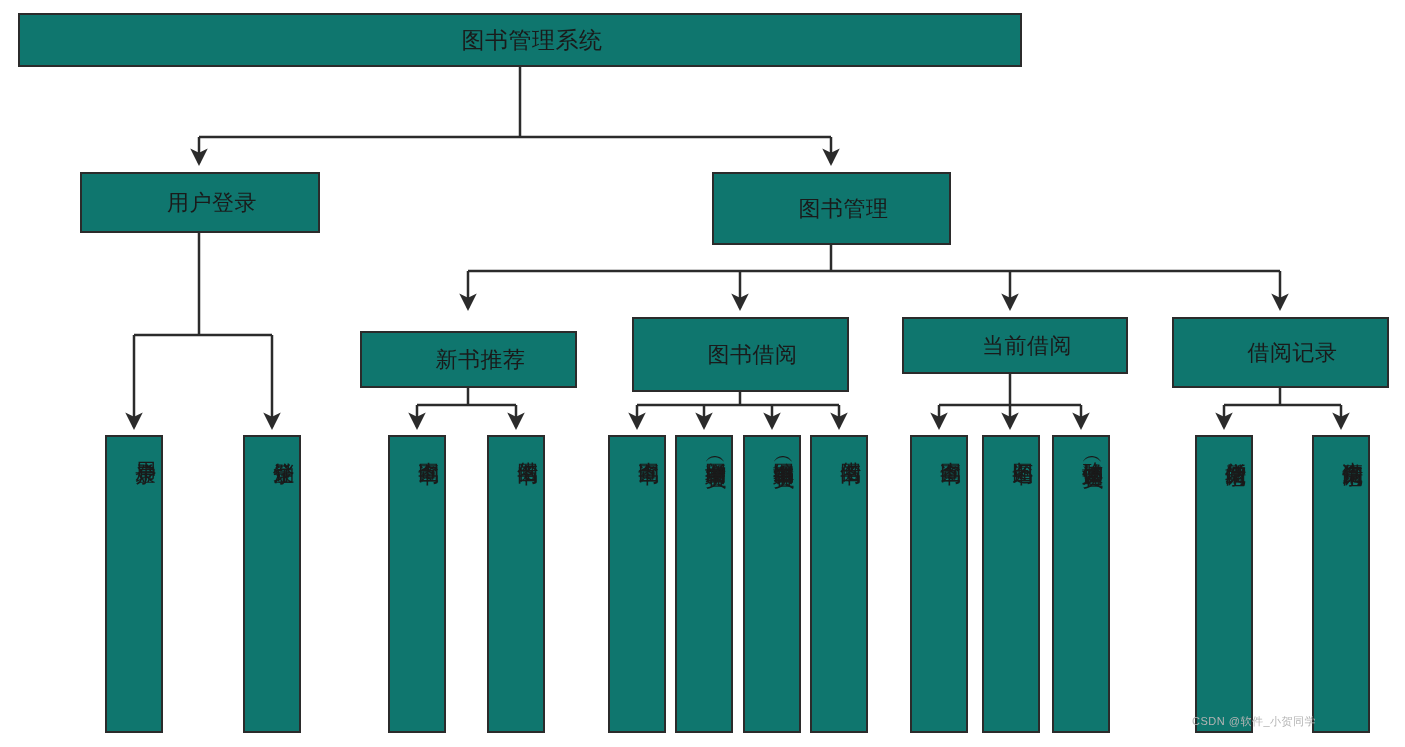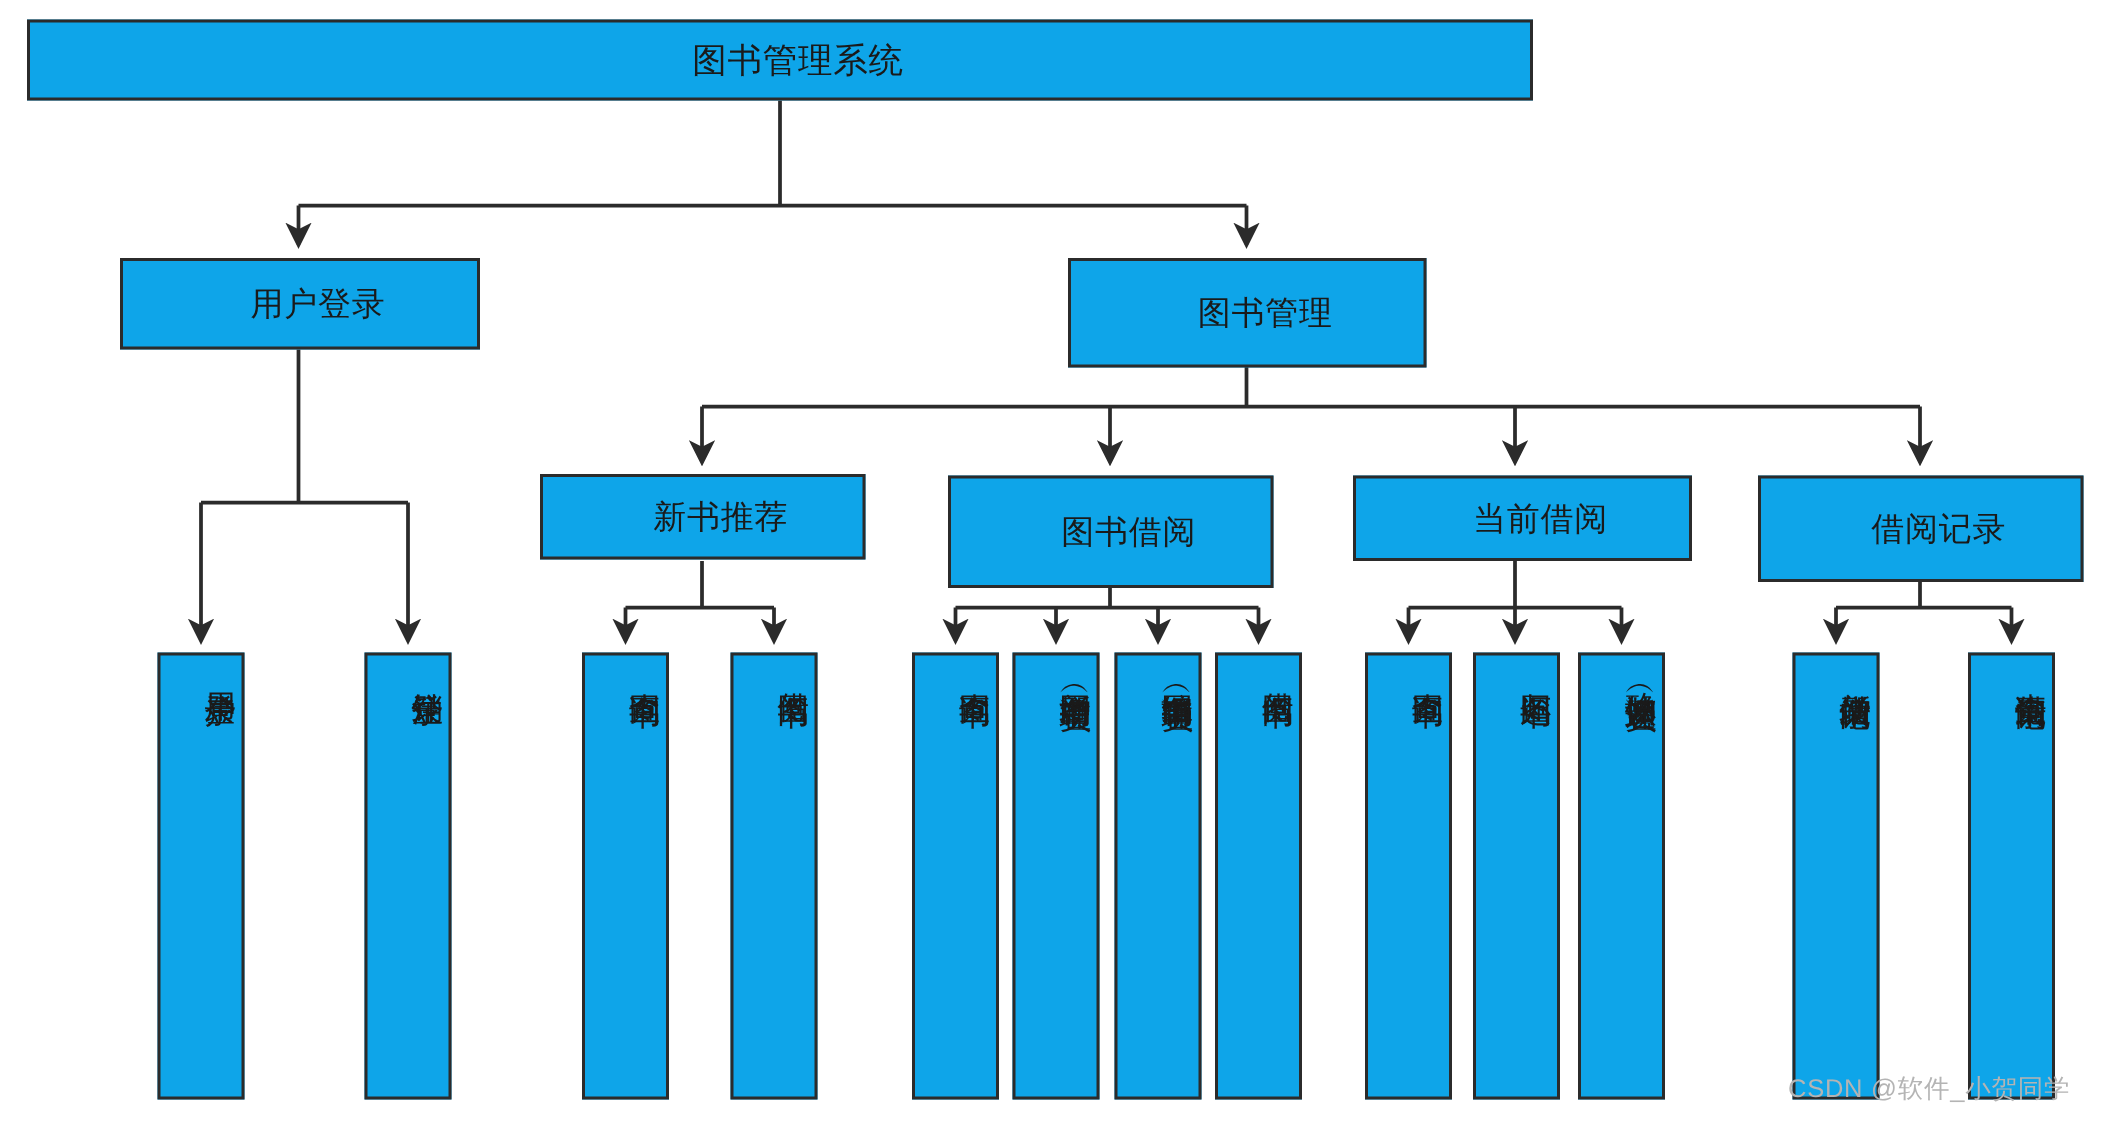--- a/index.html
+++ b/index.html
@@ -22,21 +22,21 @@
     left: 0;
     top: 0;
     width: 1405px;
     height: 747px;
     pointer-events: none;
   }
   .node {
     position: absolute;
     box-sizing: border-box;
     border: 2.5px solid #2b2b2b;
-    background: #0ea5e9;
+    background: #0f766e;
     display: flex;
     align-items: center;
     justify-content: center;
     color: #1a1a1a;
     padding-left: 24px;
   }
   .node .label {
     display: block;
     text-align: center;
     line-height: 1.15;
@@ -56,21 +56,21 @@
   .node.vert .label {
     writing-mode: vertical-rl;
     text-orientation: upright;
     font-size: 21px;
     line-height: 1.12;
     letter-spacing: 1px;
     white-space: nowrap;
   }
   .watermark {
     position: absolute;
-    font-size: 17px;
+    font-size: 11px;
     color: #b4b4b4;
     white-space: nowrap;
     letter-spacing: 0.5px;
   }
 </style>
 </head>
 <body>
 
 <div id="canvas">
 
@@ -128,21 +128,21 @@
     <span class="label">图书管理系统</span>
   </div>
 
   <div class="node horiz" style="left:80px; top:172px; width:240px; height:61px;">
     <span class="label">用户登录</span>
   </div>
   <div class="node horiz" style="left:712px; top:172px; width:239px; height:73px;">
     <span class="label">图书管理</span>
   </div>
 
-  <div class="node horiz" style="left:360px; top:316px; width:217px; height:57px;">
+  <div class="node horiz" style="left:360px; top:331px; width:217px; height:57px;">
     <span class="label">新书推荐</span>
   </div>
   <div class="node horiz" style="left:632px; top:317px; width:217px; height:75px;">
     <span class="label">图书借阅</span>
   </div>
   <div class="node horiz" style="left:902px; top:317px; width:226px; height:57px;">
     <span class="label">当前借阅</span>
   </div>
   <div class="node horiz" style="left:1172px; top:317px; width:217px; height:71px;">
     <span class="label">借阅记录</span>

